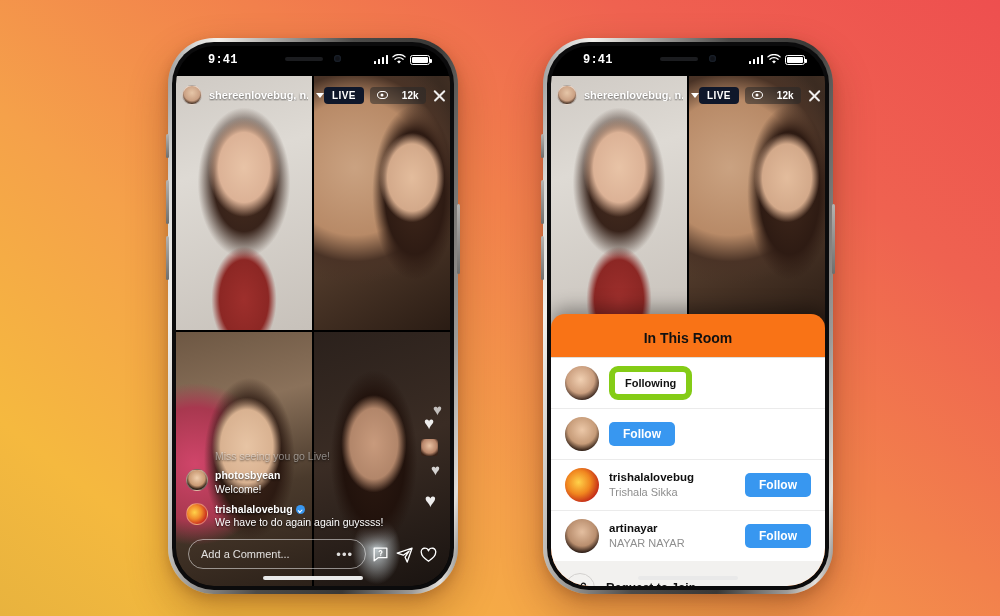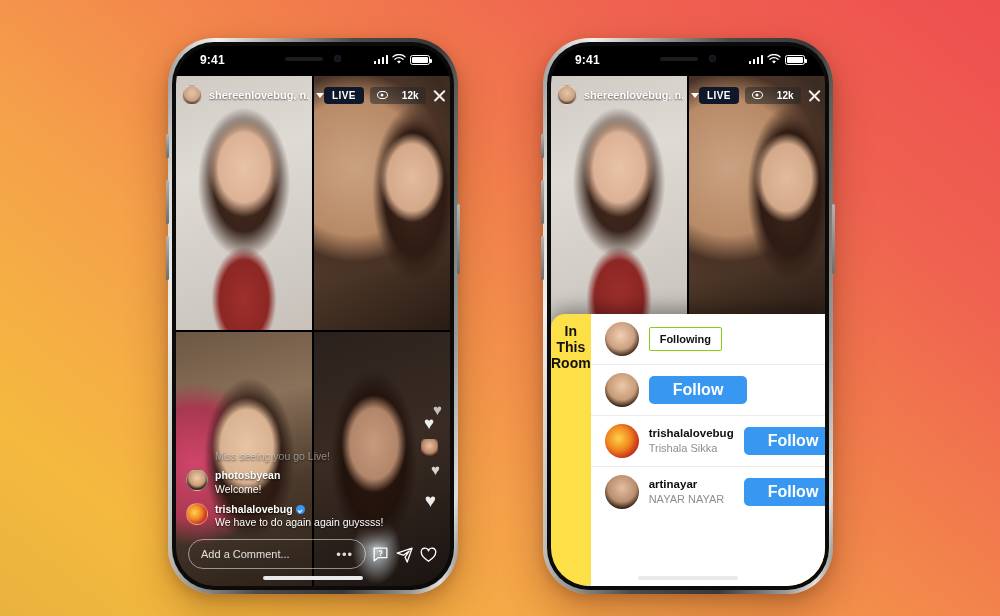--- a/index.html
+++ b/index.html
@@ -51,24 +51,24 @@
     width: 112px; height: 25px; background: #000;
     border-bottom-left-radius: 16px; border-bottom-right-radius: 16px;
     z-index: 40; display:flex; align-items:center; justify-content:center; gap:11px;
   }
   .speaker { width: 38px; height: 4px; border-radius: 3px; background: #1b1c1f; }
   .front-cam { width: 7px; height: 7px; border-radius: 50%; background: #111318;
                box-shadow: inset 0 0 2px #2a3a4d; }
 
   
   .statusbar {
-    position: absolute; top: 0; left: 0; right: 0; height: 30px;
+    position: absolute; top: 0; left: 8px; right: 0; height: 30px;
     display: flex; align-items: center; justify-content: space-between;
     padding: 5px 20px 8px 24px; z-index: 35; color: #fff;
-    font-size: 12px; font-weight: bold; letter-spacing: .2px;
+    font-size: 12px; font-weight: bold; letter-spacing: .2px; font-family: Liberation Mono, monospace;
   }
   .sb-right { display: flex; align-items: center; gap: 4px; }
   .bars { display: flex; align-items: flex-end; gap: 1.5px; height: 9px; }
   .bars i { display:block; width: 2.5px; background: #fff; border-radius: .5px; }
   .bars i:nth-child(1){ height:3px } .bars i:nth-child(2){ height:5px }
   .bars i:nth-child(3){ height:7px } .bars i:nth-child(4){ height:9px }
   .battery { width: 20px; height: 10px; border: 1.2px solid #fff; border-radius: 2.5px; padding: 1px; position: relative; }
   .battery::after { content:''; position:absolute; right:-3px; top:3px; width:1.8px; height:4px; background:#fff; border-radius:0 1px 1px 0; }
   .battery i { display:block; width:100%; height:100%; background:#fff; border-radius:1px; }
 
@@ -195,22 +195,22 @@
   .act-icon svg { display: block; width: 100%; height: 100%; }
 
   .home-ind {
     position:absolute; bottom: 6px; left: 50%; transform: translateX(-50%);
     width: 100px; height: 4px; border-radius: 3px; background: #e9e9e9; z-index: 36;
   }
 
   
   .sheet {
     position: absolute; left: 0; right: 0; bottom: 0; top: 268px; z-index: 32;
-    background: #fde047; border-top-left-radius: 14px; border-top-right-radius: 14px;
-    display: flex; flex-direction: row;
+    background: #f97316; border-top-left-radius: 14px; border-top-right-radius: 14px;
+    display: flex; flex-direction: column;
     box-shadow: 0 -6px 18px rgba(0,0,0,.35);
   }
   .grabber { width: 38px; height: 4px; border-radius: 3px; background: #cfcdcb; margin: 7px auto 0; }
   .sheet-title {
     text-align: center; font-size: 14px; font-weight: bold; color: #111;
     padding: 9px 0 11px; border-bottom: 1px solid #dededa;
   }
   .room-list { background: #fff; }
   .room-row {
     display: flex; align-items: center; gap: 10px; padding: 8px 14px;
@@ -219,26 +219,26 @@
   .room-row:last-child { border-bottom: none; }
   .room-av { width: 34px; height: 34px; border-radius: 50%; flex: none; }
   .ra-shereen { background: radial-gradient(circle at 46% 40%, #f1d0b2 0%, #cb9f7f 50%, #33211a 76%), linear-gradient(140deg,#cbb79c,#6b503b); }
   .ra-natassha { background: radial-gradient(circle at 50% 38%, #ecc8a8 0%, #c69b78 52%, #2b1b12 78%), linear-gradient(150deg,#7b5f46,#3a2a1e); }
   .ra-trishala { background: radial-gradient(circle at 40% 42%, #ffd24a 0%, #f0861f 42%, #c32a18 74%), linear-gradient(135deg,#e8421c,#8b1410); }
   .ra-arti { background: radial-gradient(circle at 50% 38%, #e4bfa0 0%, #b98e6e 52%, #241610 78%), linear-gradient(150deg,#6d5440,#2a2019); }
   .room-meta { flex: 1; min-width: 0; }
   .room-user { font-size: 11.5px; font-weight: bold; color: #0f0f0f; line-height: 1.35; }
   .room-sub  { font-size: 11px; color: #8e8e8e; line-height: 1.35; }
   .btn-follow {
-    font-size: 16px; font-weight: bold; color: #fff; background: #3897f0;
-    border: none; border-radius: 5px; padding: 5px 24px; cursor: pointer;
+    font-size: 12px; font-weight: bold; color: #fff; background: #3897f0;
+    border: none; border-radius: 5px; padding: 5px 14px; cursor: pointer;
   }
   .btn-following {
     font-size: 11px; font-weight: bold; color: #111; background: #fff;
-    border: 1px solid #84cc16; border-radius: 2px; padding: 5px 10px; cursor: pointer;
+    border: 6px solid #84cc16; border-radius: 9px; padding: 5px 10px; cursor: pointer;
   }
   .join-row { display: flex; align-items: center; gap: 11px; padding: 12px 14px; background: #f2f1ef; }
   .join-ic {
     width: 30px; height: 30px; border-radius: 50%; border: 1px solid #d2d0ce; flex: none;
     display: flex; align-items: center; justify-content: center;
   }
   .join-ic svg { width: 17px; height: 17px; }
   .join-label { font-size: 12px; font-weight: bold; color: #111; }
 </style>
 </head>

